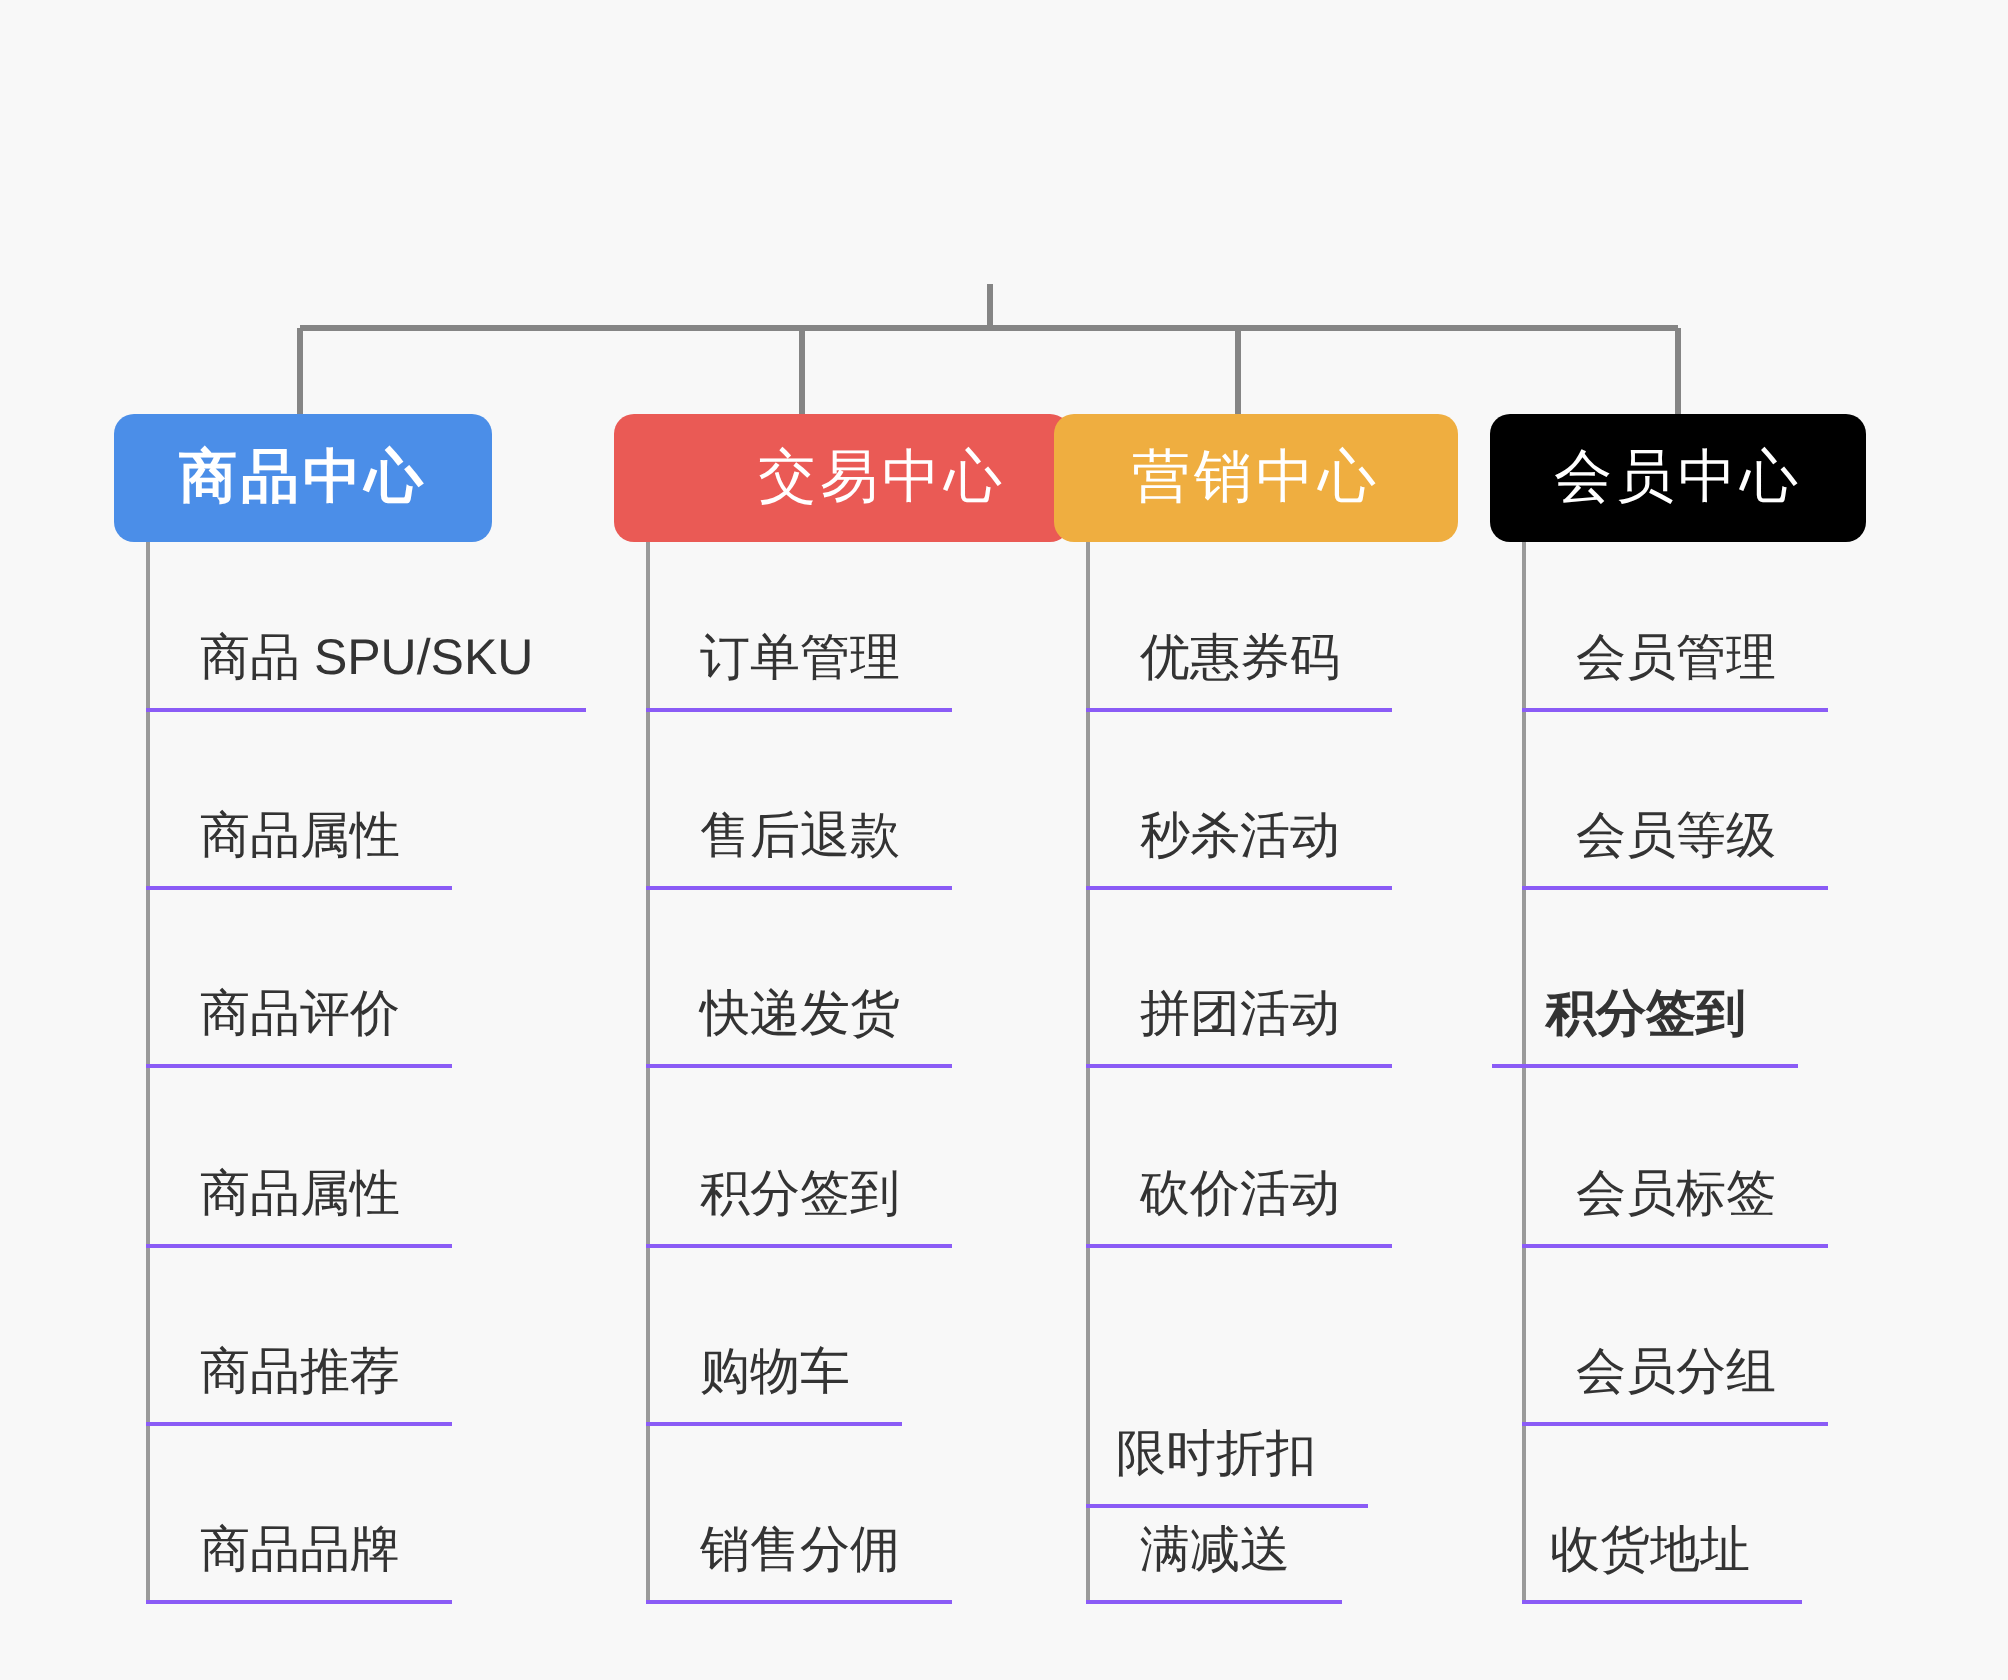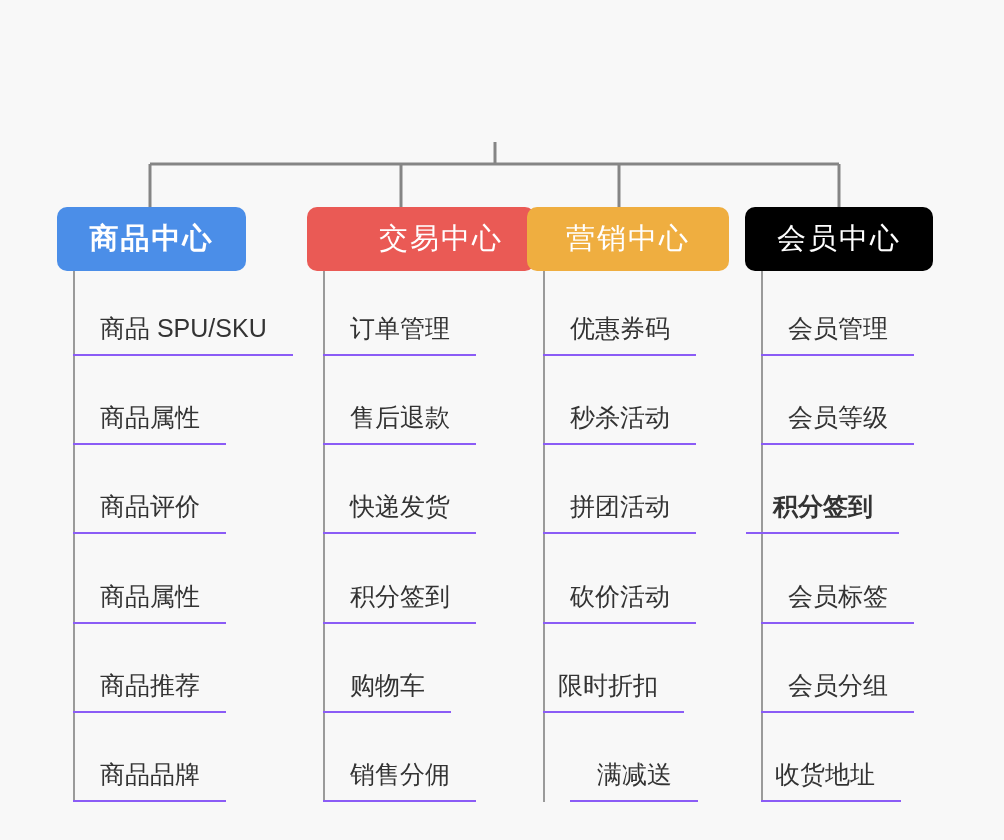--- a/index.html
+++ b/index.html
@@ -112,22 +112,22 @@
       <div class="leaf" style="left: 323px; top: 534px;">快递发货</div>
       <div class="leaf" style="left: 323px; top: 624px;">积分签到</div>
       <div class="leaf" style="left: 323px; top: 713px;">购物车</div>
       <div class="leaf" style="left: 323px; top: 802px;">销售分佣</div>
       <div class="branch-box" style="left: 527px; width: 202px; background: rgb(239, 174, 64);">营销中心</div>
       <div class="trunk" style="left: 543px;"></div>
       <div class="leaf" style="left: 543px; top: 356px;">优惠券码</div>
       <div class="leaf" style="left: 543px; top: 445px;">秒杀活动</div>
       <div class="leaf" style="left: 543px; top: 534px;">拼团活动</div>
       <div class="leaf" style="left: 543px; top: 624px;">砍价活动</div>
-      <div class="leaf" style="left: 543px; top: 713px; padding-left: 15px;">限时折扣</div>
-      <div class="leaf" style="left: 570px; top: 802px; padding-left: 27px;">满减送</div>
+      <div class="leaf" style="left: 543px; top: 754px; padding-left: 15px;">限时折扣</div>
+      <div class="leaf" style="left: 543px; top: 802px; padding-left: 27px;">满减送</div>
       <div class="branch-box" style="left: 745px; width: 188px; background: #000000;">会员中心</div>
       <div class="trunk" style="left: 761px;"></div>
       <div class="leaf" style="left: 761px; top: 356px;">会员管理</div>
       <div class="leaf" style="left: 761px; top: 445px;">会员等级</div>
       <div class="leaf" style="left: 746px; top: 534px; font-weight: bold;">积分签到</div>
       <div class="leaf" style="left: 761px; top: 624px;">会员标签</div>
       <div class="leaf" style="left: 761px; top: 713px;">会员分组</div>
       <div class="leaf" style="left: 761px; top: 802px; padding-left: 14px;">收货地址</div>
     </div>
 

